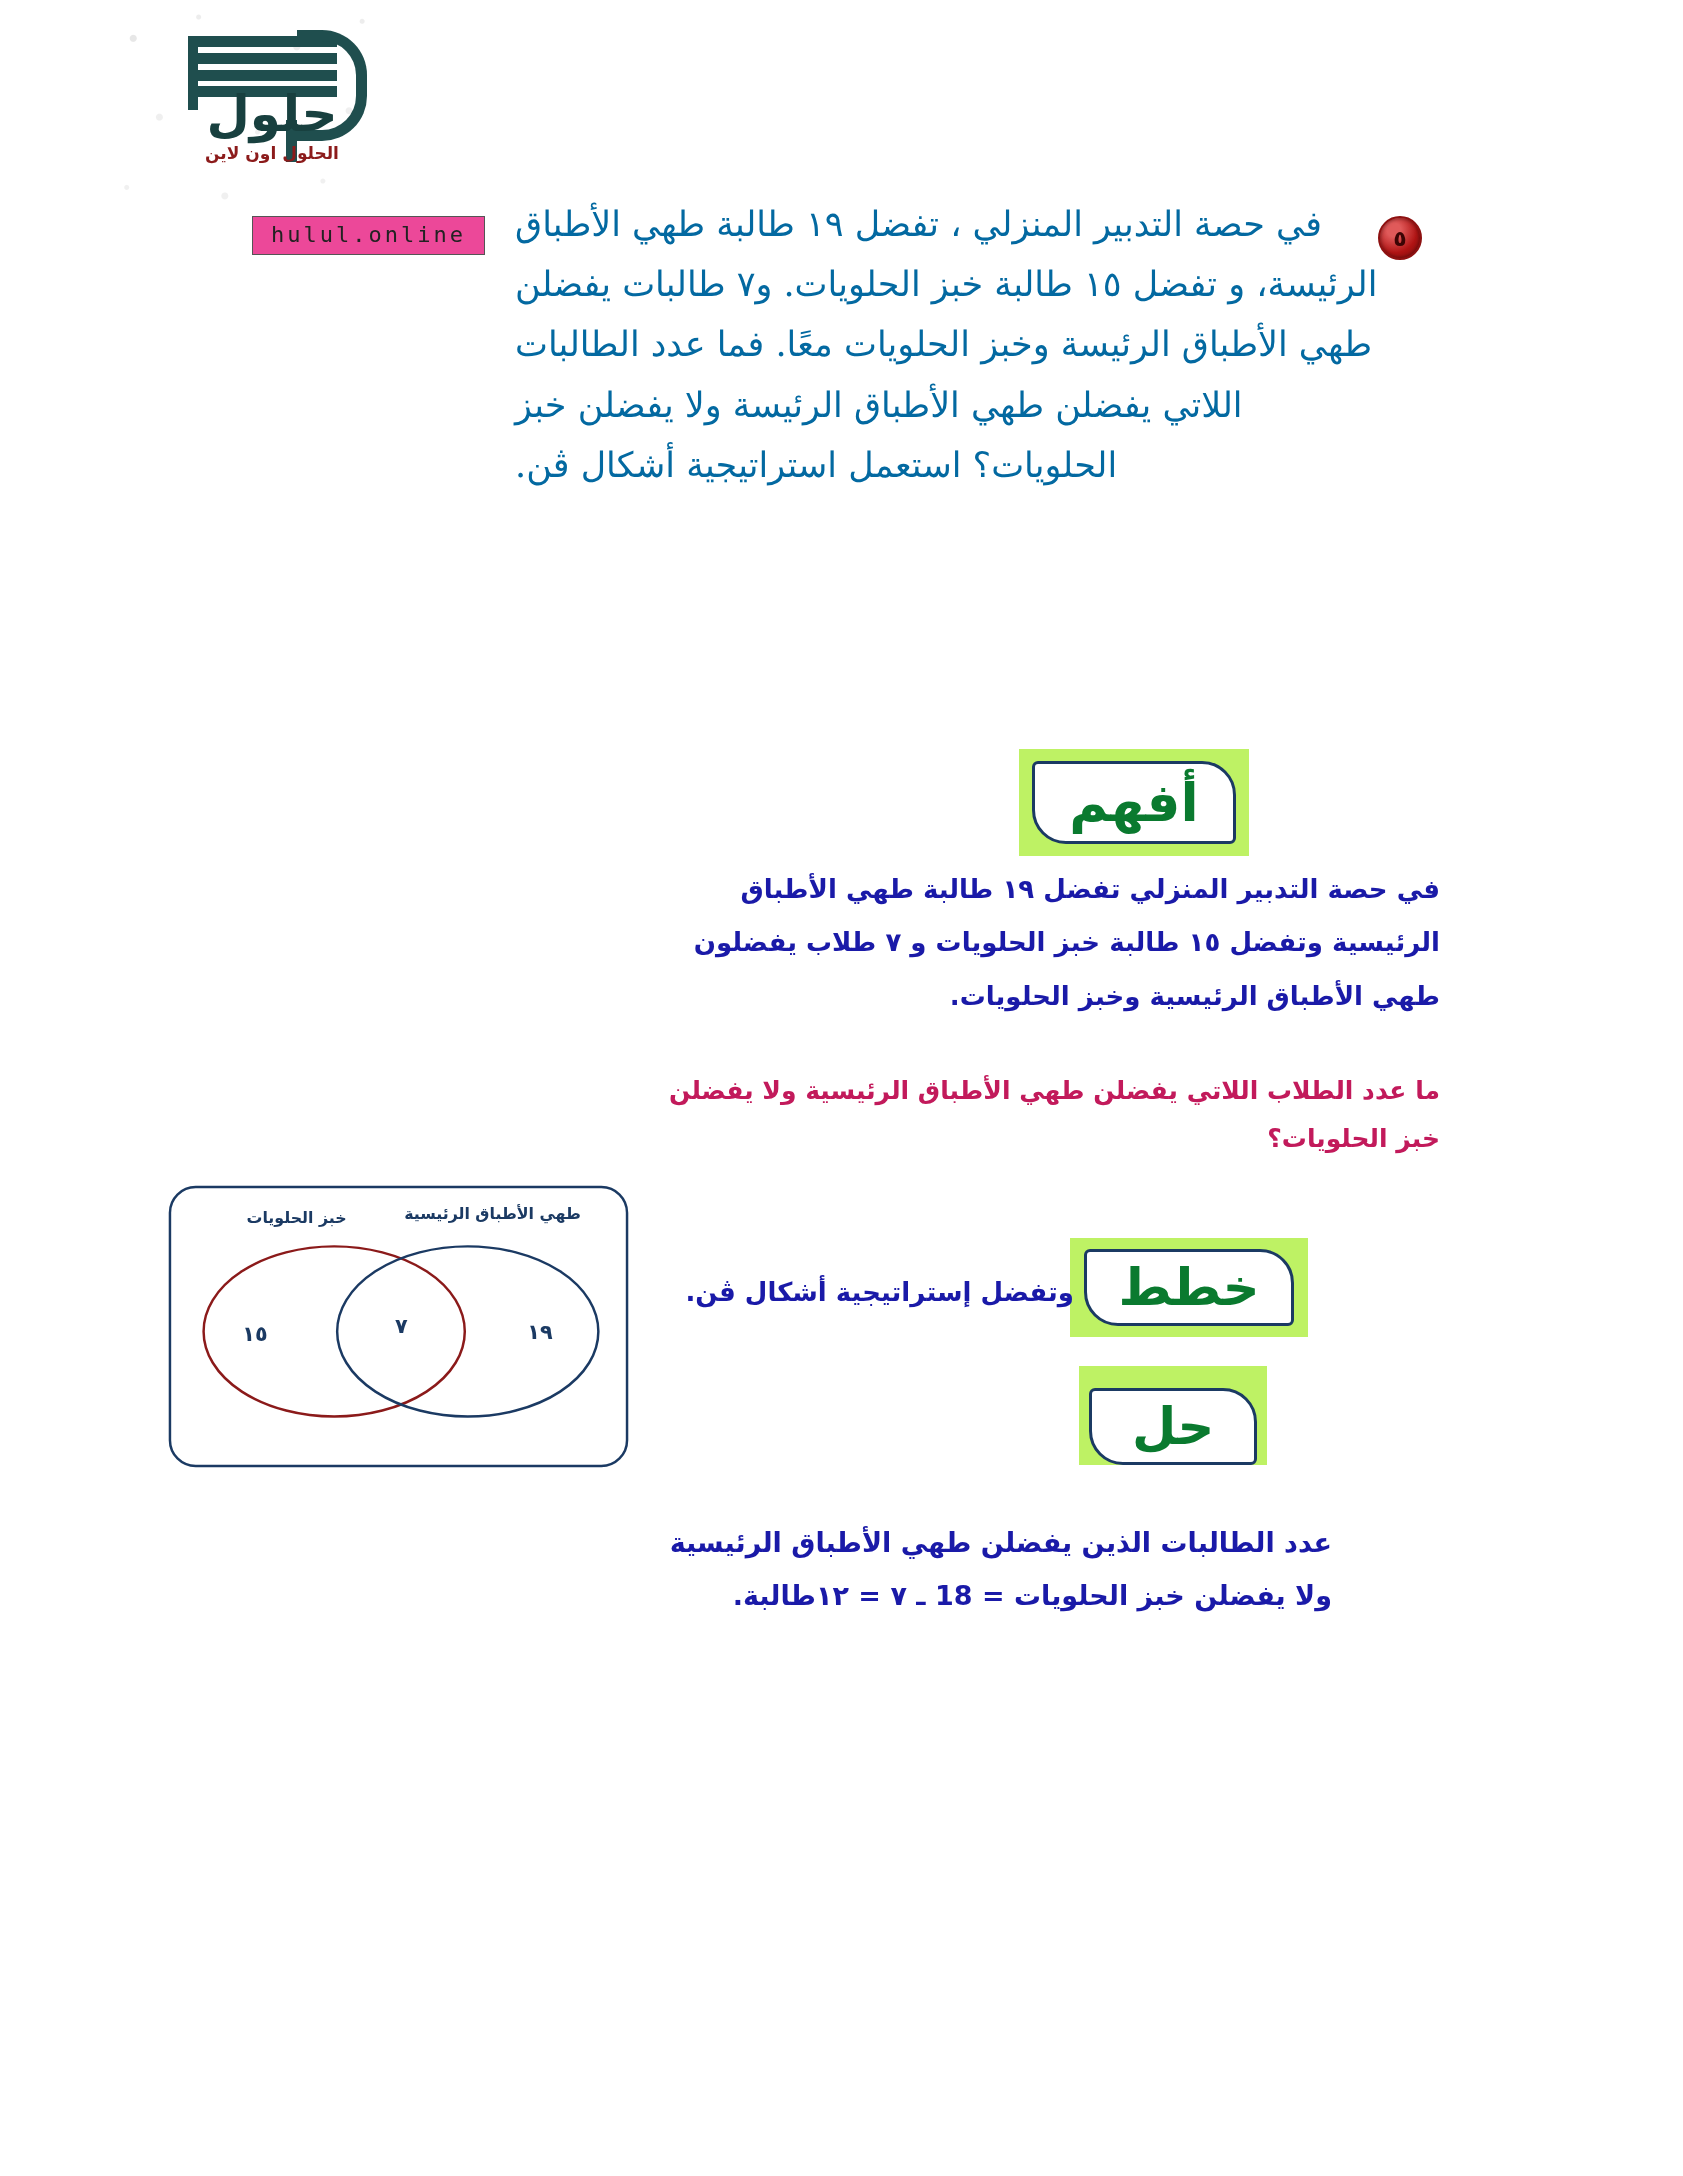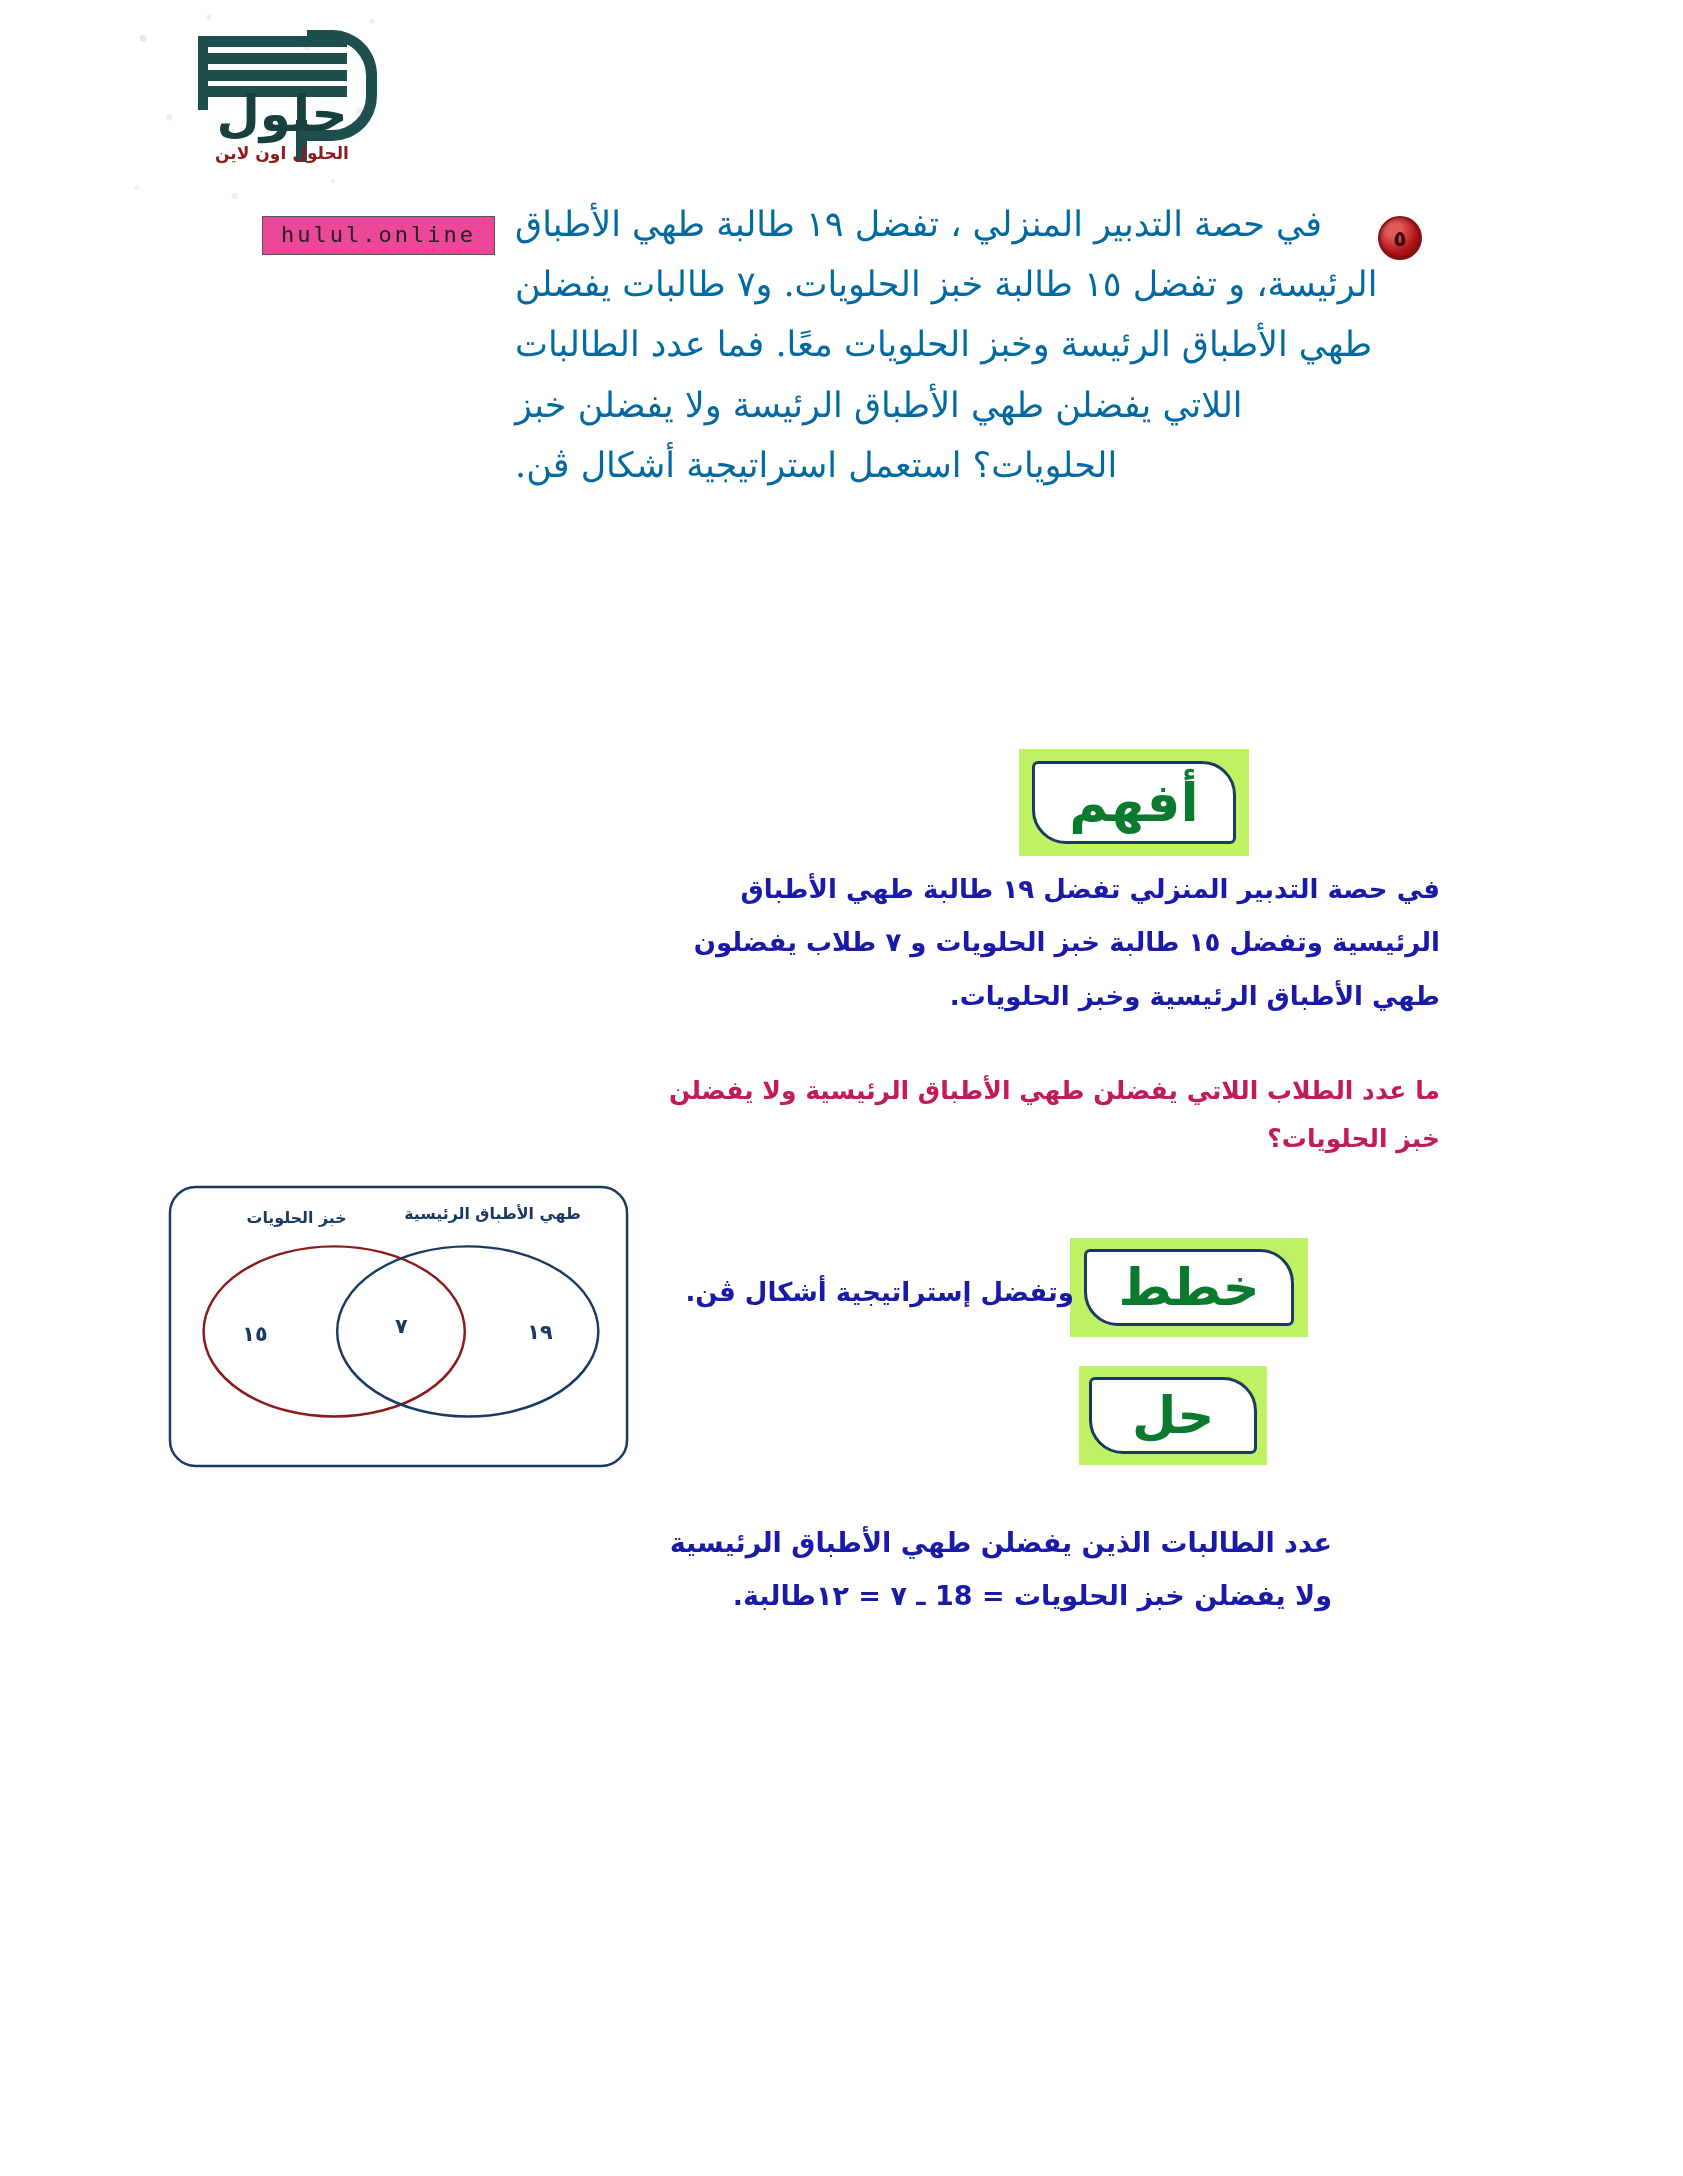--- a/index.html
+++ b/index.html
@@ -12,21 +12,21 @@
     height: 2176px;
     position: relative;
     font-family: "Liberation Serif", serif;
     overflow: hidden;
   }
 
   
   .logo-block {
     position: absolute;
     top: 0px;
-    left: 104px;
+    left: 94px;
     width: 327px;
     height: 267px;
   }
   .logo-pattern {
     position: absolute;
     top: 0; left: 0;
     width: 327px;
     height: 213px;
     background:
       radial-gradient(circle at 12% 18%, rgba(40,40,40,.20) 0 3px, transparent 4px),
@@ -175,21 +175,21 @@
     align-items: center;
     justify-content: center;
     font-family: "DejaVu Sans", sans-serif;
     font-weight: bold;
     line-height: 1;
   }
   #label-afham { top: 749px; left: 1019px; width: 230px; height: 107px; }
   #label-afham .label-inner { font-size: 53px; color: #0a7a2f; }
   #label-khattit { top: 1238px; left: 1070px; width: 238px; height: 99px; }
   #label-khattit .label-inner { font-size: 51px; color: #0a7a2f; }
-  #label-hal { top: 1366px; left: 1079px; width: 188px; height: 99px; }
+  #label-hal { top: 1366px; left: 1079px; width: 188px; height: 99px; align-items: flex-end; }
   #label-hal .label-inner { font-size: 51px; color: #0a7a2f; }
 
   
   .hw {
     position: absolute;
     direction: rtl;
     text-align: right;
     font-family: "DejaVu Sans", sans-serif;
     font-weight: bold;
   }

